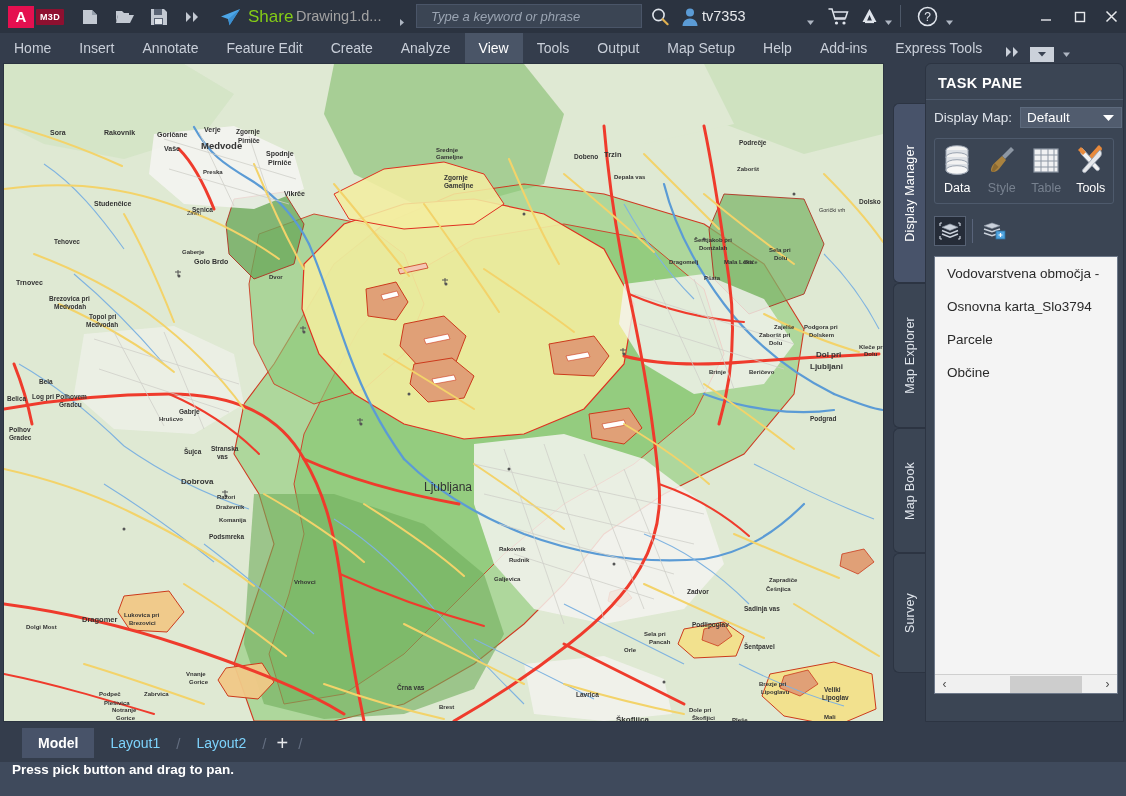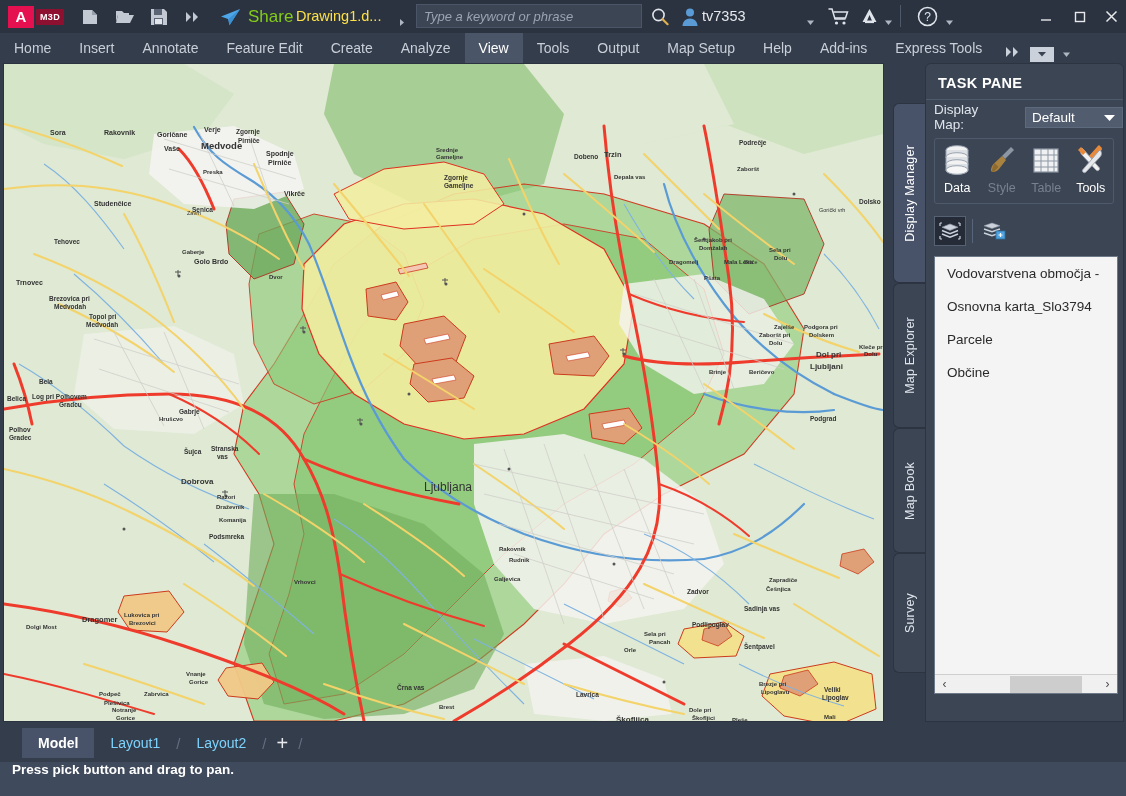--- a/index.html
+++ b/index.html
@@ -33,33 +33,33 @@
     border-radius: 1px;
   }
   .qat { display: flex; align-items: center; margin-left: 16px; gap: 13px; }
   .qat-ic { width: 21px; height: 21px; display: flex; align-items: center; justify-content: center; cursor: pointer; }
   .share-btn {
     display: flex; align-items: center; gap: 7px; margin-left: 16px; cursor: pointer;
   }
   .share-txt { color: #84cc16; font-size: 17px; }
   .doc-title {
     position: absolute; left: 296px; top: 8px;
-    color: #fde047; font-size: 14.5px;
+    color: #a3a3a3; font-size: 14.5px;
   }
   .doc-caret { position: absolute; left: 398px; top: 13px; }
   .searchbox {
     position: absolute; left: 416px; top: 4px;
     width: 226px; height: 24px;
     background: #3b4554; border: 1px solid #4a5568;
   }
   .searchbox input {
     width: 100%; height: 100%;
     background: transparent; border: 0; outline: none;
     color: #c6ccd6; font-size: 13px; font-style: italic;
-    padding-left: 7px; font-family: "Liberation Sans", sans-serif;
+    padding-left: 14px; font-family: "Liberation Sans", sans-serif;
   }
   .searchbox input::placeholder { color: #9aa4b2; font-style: italic; opacity: 1; }
   .search-ic { position: absolute; left: 650px; top: 7px; cursor: pointer; }
   .user-ic { position: absolute; left: 681px; top: 7px; }
   .user-name { position: absolute; left: 702px; top: 8px; color: #e7e9ec; font-size: 14.5px; }
   .tb-caret-1 { position: absolute; left: 806px; top: 13px; }
   .cart-ic { position: absolute; left: 828px; top: 6px; cursor: pointer; }
   .autodesk-ic { position: absolute; left: 859px; top: 6px; cursor: pointer; }
   .tb-caret-2 { position: absolute; left: 884px; top: 13px; }
   .tb-divider { position: absolute; left: 900px; top: 5px; width: 1px; height: 22px; background: #4d5868; }
@@ -126,21 +126,21 @@
     border-radius: 6px 6px 0 0;
   }
   .tp-title {
     position: absolute; left: 12px; top: 11px;
     color: #ffffff; font-size: 14.5px; font-weight: bold; letter-spacing: .3px;
   }
   .tp-sep { position: absolute; left: 0; top: 35px; width: 197px; height: 1px; background: #4e5a6c; }
   .tp-dmrow { position: absolute; left: 0; top: 38px; width: 197px; height: 30px; display: flex; align-items: center; }
   .tp-dmlabel { color: #dfe4eb; font-size: 13.5px; margin-left: 8px; }
   .tp-dmselect {
-    margin-left: 16px; width: 102px; height: 21px;
+    margin-left: 8px; width: 102px; height: 21px;
     background: #515c6e; border: 1px solid #5d6a7d;
     display: flex; align-items: center; cursor: pointer;
   }
   .tp-dmvalue { color: #ffffff; font-size: 13.5px; margin-left: 6px; flex: 1; }
   .tp-dmcaret { margin-right: 6px; }
 
   .tp-toolgroup {
     position: absolute; left: 8px; top: 74px;
     width: 180px; height: 66px;
     border: 1px solid #4e5a6c; border-radius: 3px;

